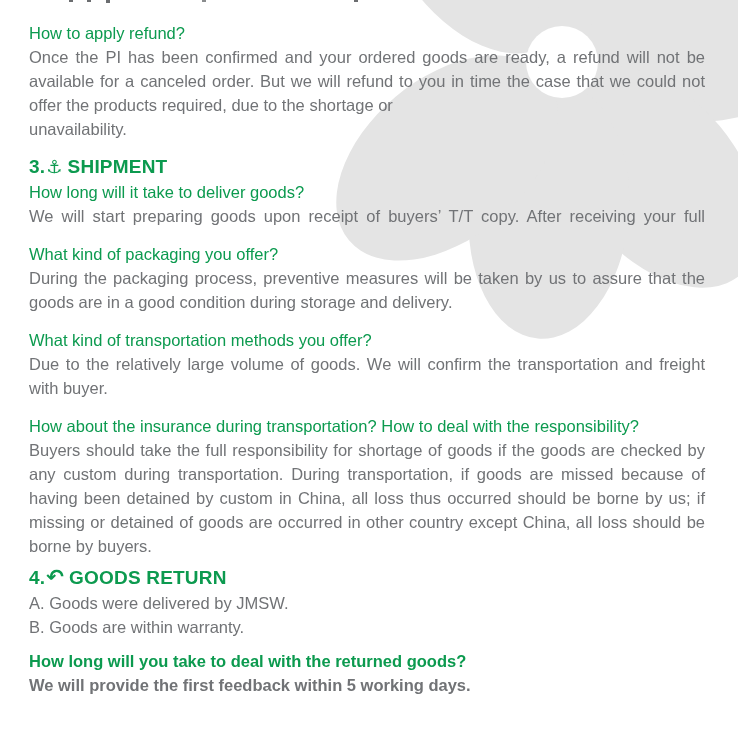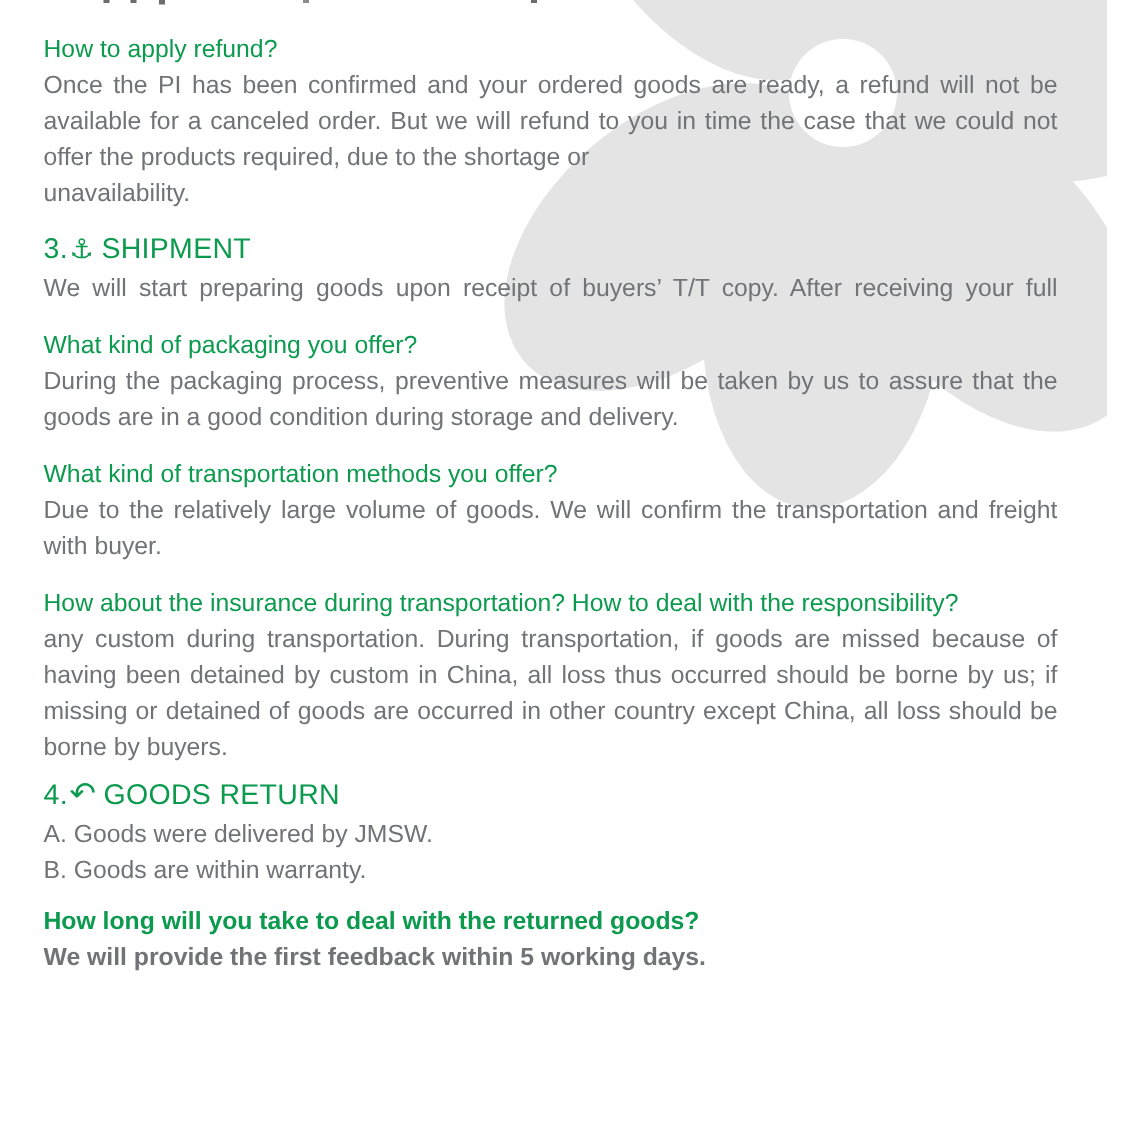--- a/index.html
+++ b/index.html
@@ -23,21 +23,21 @@
   }
   .content{position:relative;z-index:1;padding:0 33px 0 29px;color:var(--gray);
     font-size:16.5px;line-height:24px;}
   .q{color:var(--green);}
   .bl{min-height:24px;}
   .jl{text-align:justify;text-align-last:justify;}
   .blk{margin-top:14px;}
   .blk.first{margin-top:21px;}
   .blk.mt10{margin-top:10px;font-weight:bold;}
   .sec{
-    margin:13px 0 0 0;color:var(--green);font-weight:normal;font-size:19px;line-height:26px;
+    margin:13px 0 0 0;color:var(--green);font-weight:bold;font-size:19px;line-height:26px;
     letter-spacing:0.2px;
   }
   .sec.mt6{margin-top:6px;}
   .sec .ic{font-family:"DejaVu Sans",sans-serif;font-size:18px;margin:0 5px 0 1px;}
   .sec .ic.arrow{font-size:21px;line-height:26px;}
 </style>
 </head>
 <body>
 
 <div class="page">
@@ -64,20 +64,21 @@
           <div class="bl jl">Once the PI has been confirmed and your ordered goods are ready, a refund will not be</div>
           <div class="bl jl">available for a canceled order. But we will refund to you in time the case that we could not</div>
           <div class="bl">offer the products required, due to the shortage or</div>
           <div class="bl">unavailability.</div>
         </div>
     </section>
 
     <h3 class="sec"><span>3.</span><span class="ic">⚓</span><span>SHIPMENT</span></h3>
 
     <section class="blk" style="margin-top:0">
+      <div class="q">How long will it take to deliver goods?</div>
       <div class="a">
           <div class="bl jl">We will start preparing goods upon receipt of buyers’ T/T copy. After receiving your full</div>
         </div>
     </section>
 
     <section class="blk">
       <div class="q">What kind of packaging you offer?</div>
       <div class="a">
           <div class="bl jl">During the packaging process, preventive measures will be taken by us to assure that the</div>
           <div class="bl">goods are in a good condition during storage and delivery.</div>
@@ -88,20 +89,21 @@
       <div class="q">What kind of transportation methods you offer?</div>
       <div class="a">
           <div class="bl jl">Due to the relatively large volume of goods. We will confirm the transportation and freight</div>
           <div class="bl">with buyer.</div>
         </div>
     </section>
 
     <section class="blk">
       <div class="q">How about the insurance during transportation? How to deal with the responsibility?</div>
       <div class="a">
+          <div class="bl jl">Buyers should take the full responsibility for shortage of goods if the goods are checked by</div>
           <div class="bl jl">any custom during transportation. During transportation, if goods are missed because of</div>
           <div class="bl jl">having been detained by custom in China, all loss thus occurred should be borne by us; if</div>
           <div class="bl jl">missing or detained of goods are occurred in other country except China, all loss should be</div>
           <div class="bl">borne by buyers.</div>
         </div>
     </section>
 
     <h3 class="sec mt6"><span>4.</span><span class="ic arrow">↶</span><span>GOODS RETURN</span></h3>
 
     <section class="blk" style="margin-top:0">

